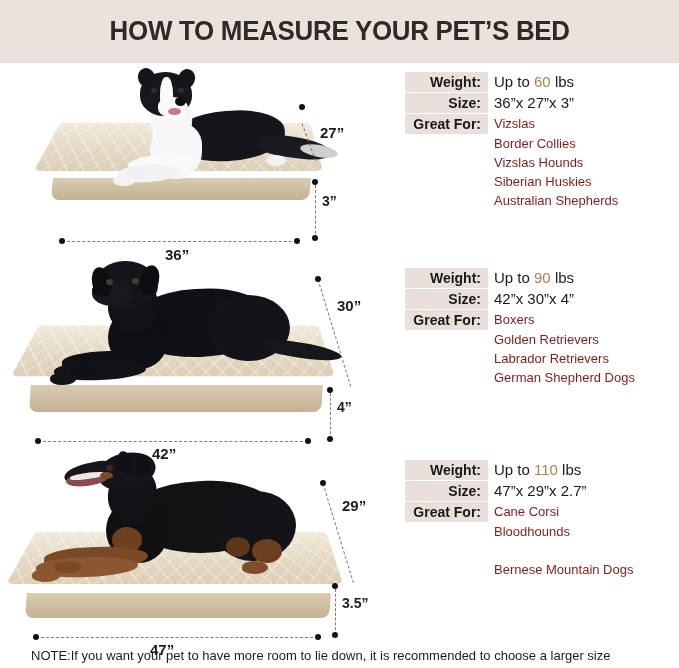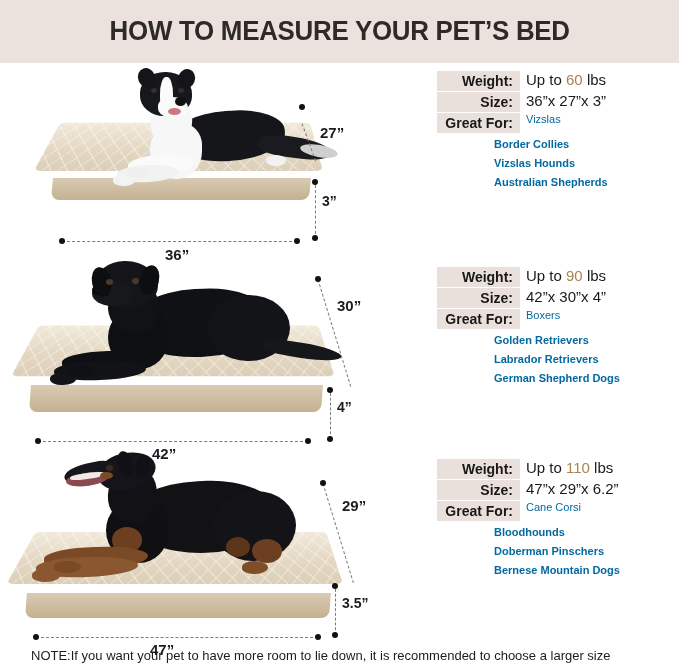--- a/index.html
+++ b/index.html
@@ -98,23 +98,22 @@
 
   
   .specs {
     position: relative;
     width: 274px;
     flex: 0 0 274px;
     padding-top: 8px;
   }
   .spec-line {
     display: flex;
-    align-items: flex-start;
+    align-items: center;
     height: 21px;
-    margin-left: 32px;
   }
   .spec-label {
     width: 83px;
     flex: 0 0 83px;
     background: #eae0db;
     color: #181818;
     font-size: 14px;
     font-weight: bold;
     text-align: right;
     padding-right: 7px;
@@ -123,25 +122,25 @@
     margin-right: 6px;
   }
   .spec-label.blank { background: transparent; }
   .spec-value {
     font-size: 15px;
     color: #1a1a1a;
     white-space: nowrap;
   }
   .spec-value .num { color: #a98352; }
   .breed {
-    font-size: 11px;
-    color: #0369a1;
+    font-size: 13px;
+    color: #7f1d1d;
     white-space: nowrap;
   }
-  .breed-row { height: 19px; display: flex; align-items: center; font-weight: bold; }
+  .breed-row { height: 19px; display: flex; align-items: center; }
 
   
   .note {
     position: absolute;
     left: 31px;
     top: 648px;
     font-size: 13px;
     color: #1c1c1c;
     white-space: nowrap;
   }
@@ -226,20 +225,24 @@
     <div class="breed-row">
         <div class="spec-label blank"></div>
         <div class="breed">Border Collies</div>
       </div>
     <div class="breed-row">
         <div class="spec-label blank"></div>
         <div class="breed">Vizslas Hounds</div>
       </div>
     <div class="breed-row">
         <div class="spec-label blank"></div>
+        <div class="breed">Siberian Huskies</div>
+      </div>
+    <div class="breed-row">
+        <div class="spec-label blank"></div>
         <div class="breed">Australian Shepherds</div>
       </div>
   </div>
 </div>
 
 <div class="row row-2">
 
   <div class="illus">
     <div class="bed-top" style="left:26px; top:48px;  width:300px; height:84px; transform: perspective(460px) rotateX(53deg) skewX(-4deg);"></div>
     <div class="bed-side" style="left:30px; top:126px; width:292px; height:27px; transform: skewX(-4deg);"></div>
@@ -374,33 +377,32 @@
     <div class="dim-label dim-label-sm" style="left:342px; top:144px;">3.5”</div>
   </div>
 
   <div class="specs">
     <div class="spec-line">
       <div class="spec-label">Weight:</div>
       <div class="spec-value"><span>Up to </span><span class="num">110</span><span> lbs</span></div>
     </div>
     <div class="spec-line">
       <div class="spec-label">Size:</div>
-      <div class="spec-value">47”x 29”x 6.2”</div>
+      <div class="spec-value">47”x 29”x 2.7”</div>
     </div>
     <div class="spec-line">
       <div class="spec-label">Great For:</div>
       <div class="breed">Cane Corsi</div>
     </div>
     <div class="breed-row">
         <div class="spec-label blank"></div>
         <div class="breed">Bloodhounds</div>
       </div>
     <div class="breed-row">
         <div class="spec-label blank"></div>
-        <div class="breed">Doberman Pinschers</div>
       </div>
     <div class="breed-row">
         <div class="spec-label blank"></div>
         <div class="breed">Bernese Mountain Dogs</div>
       </div>
   </div>
 </div>
 
 <div class="note">NOTE:If you want your pet to have more room to lie down, it is recommended to choose a larger size</div>
 

